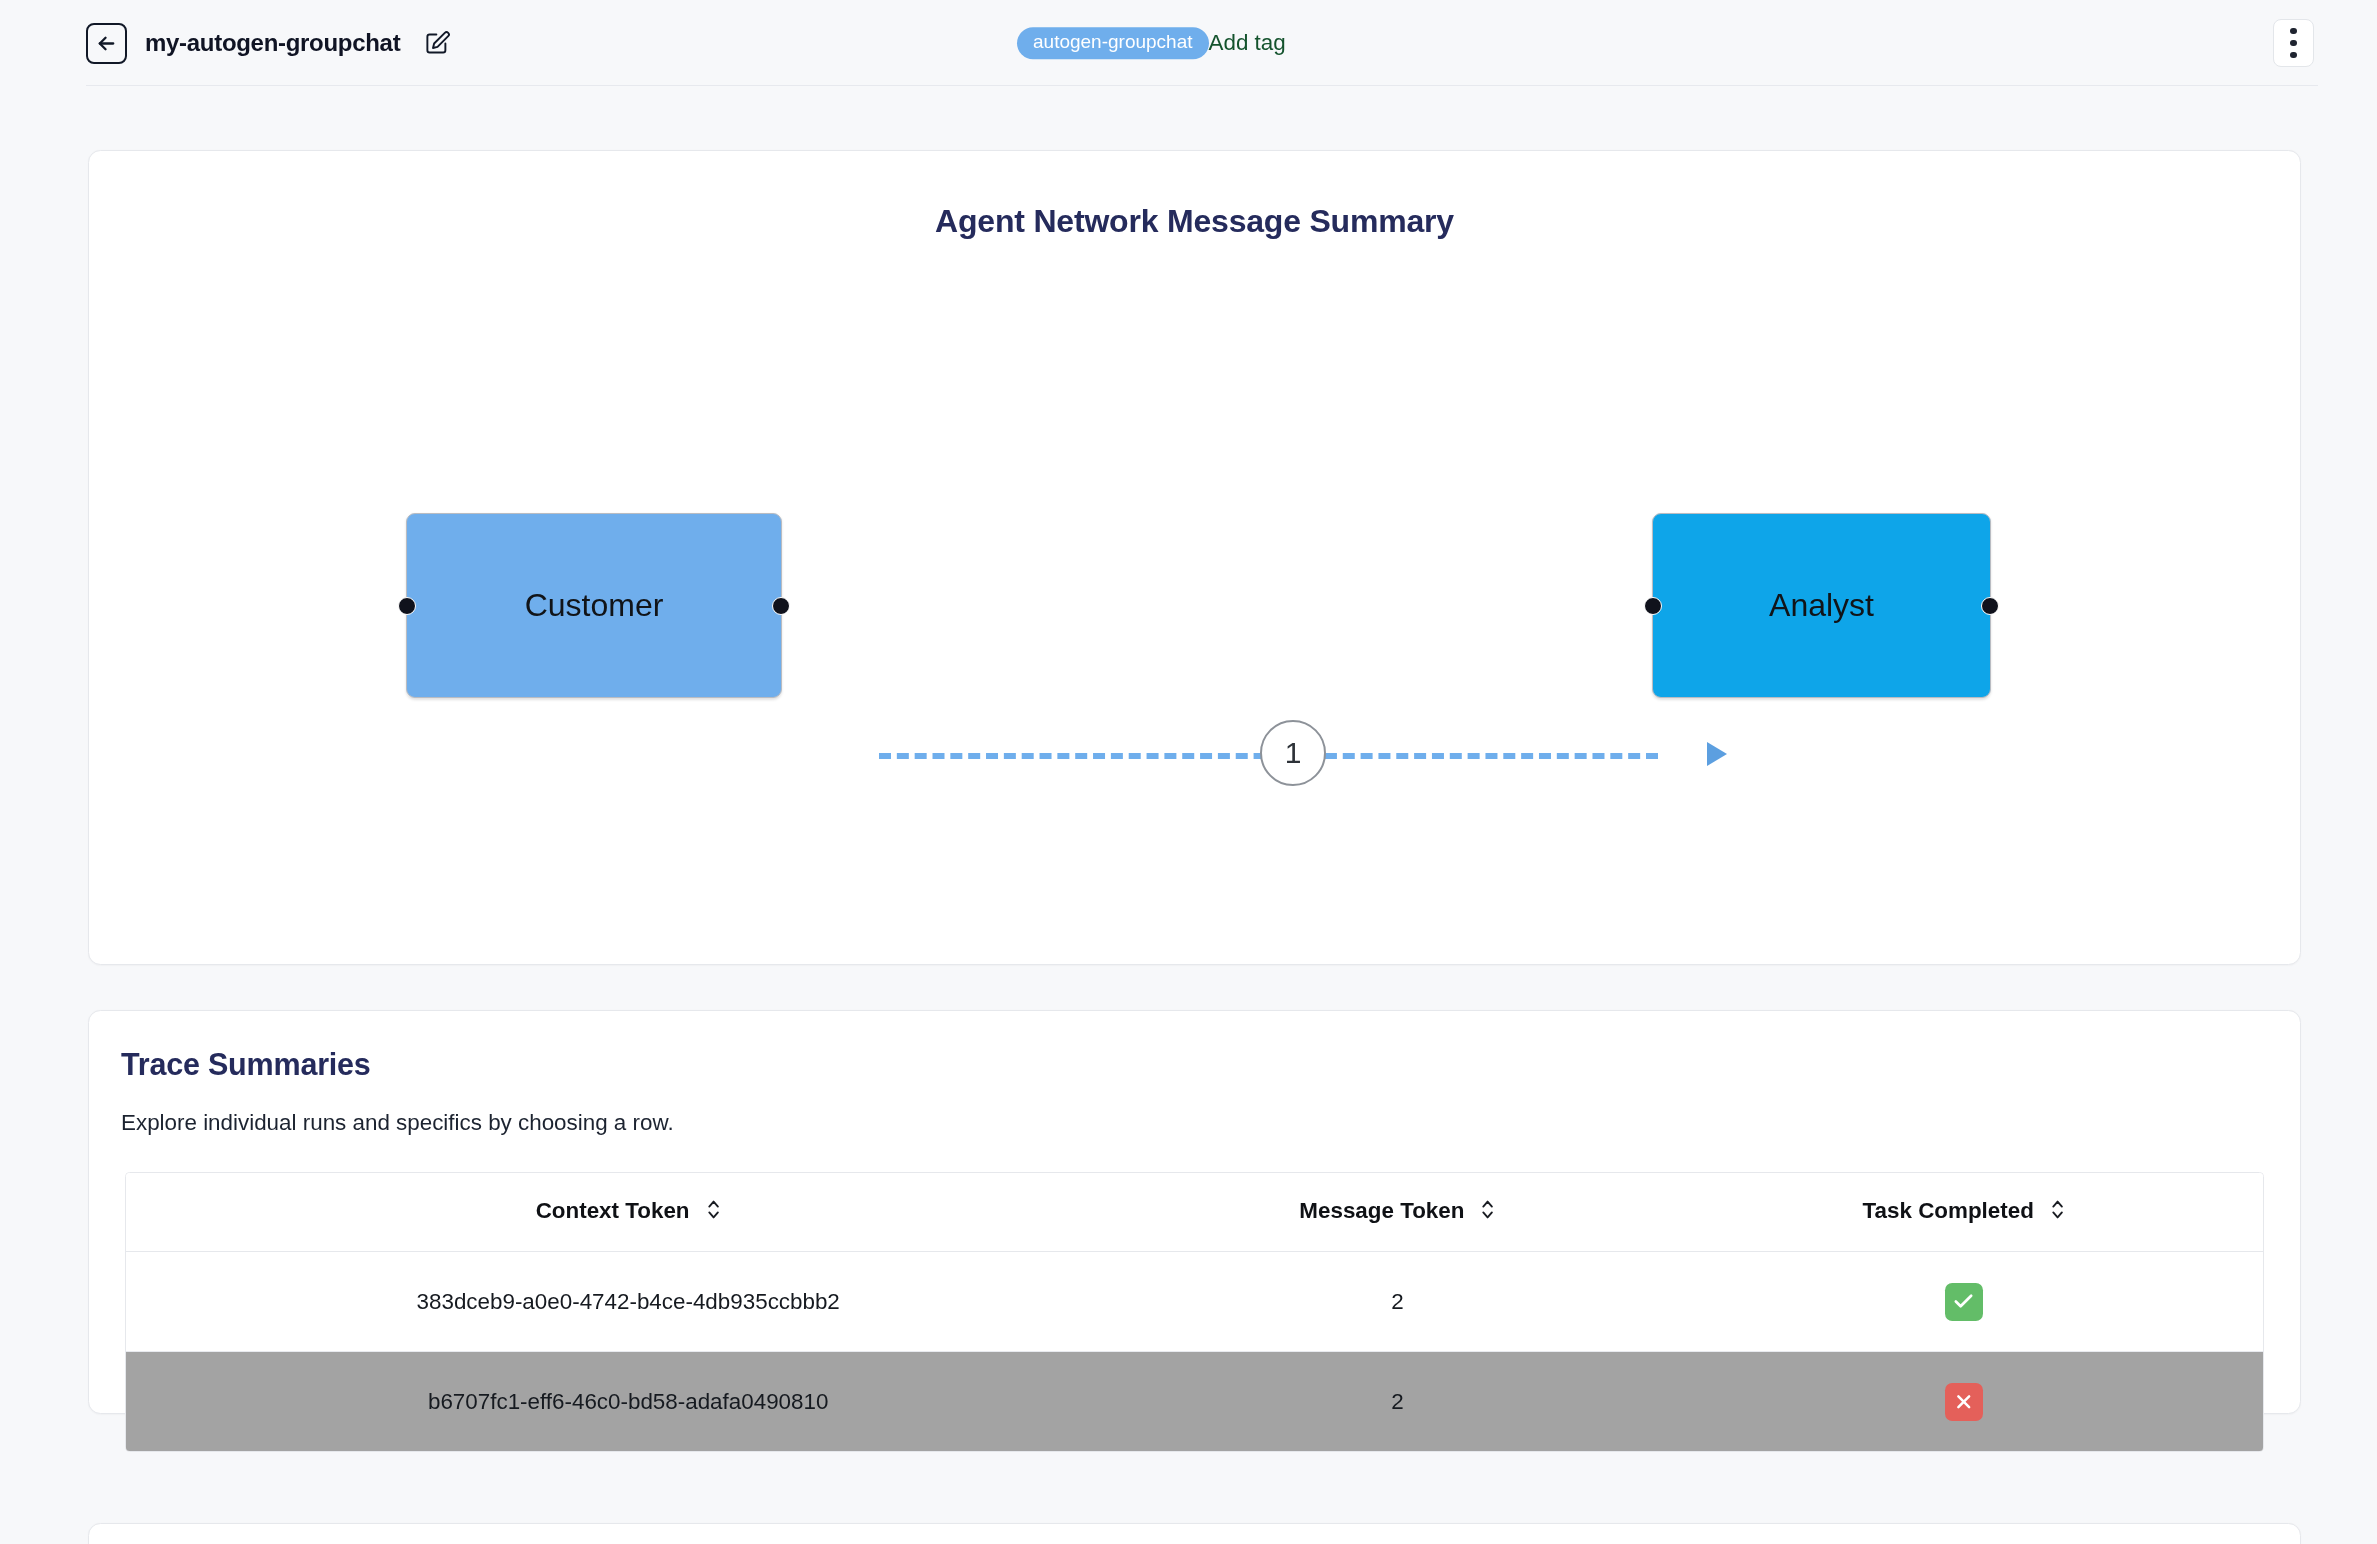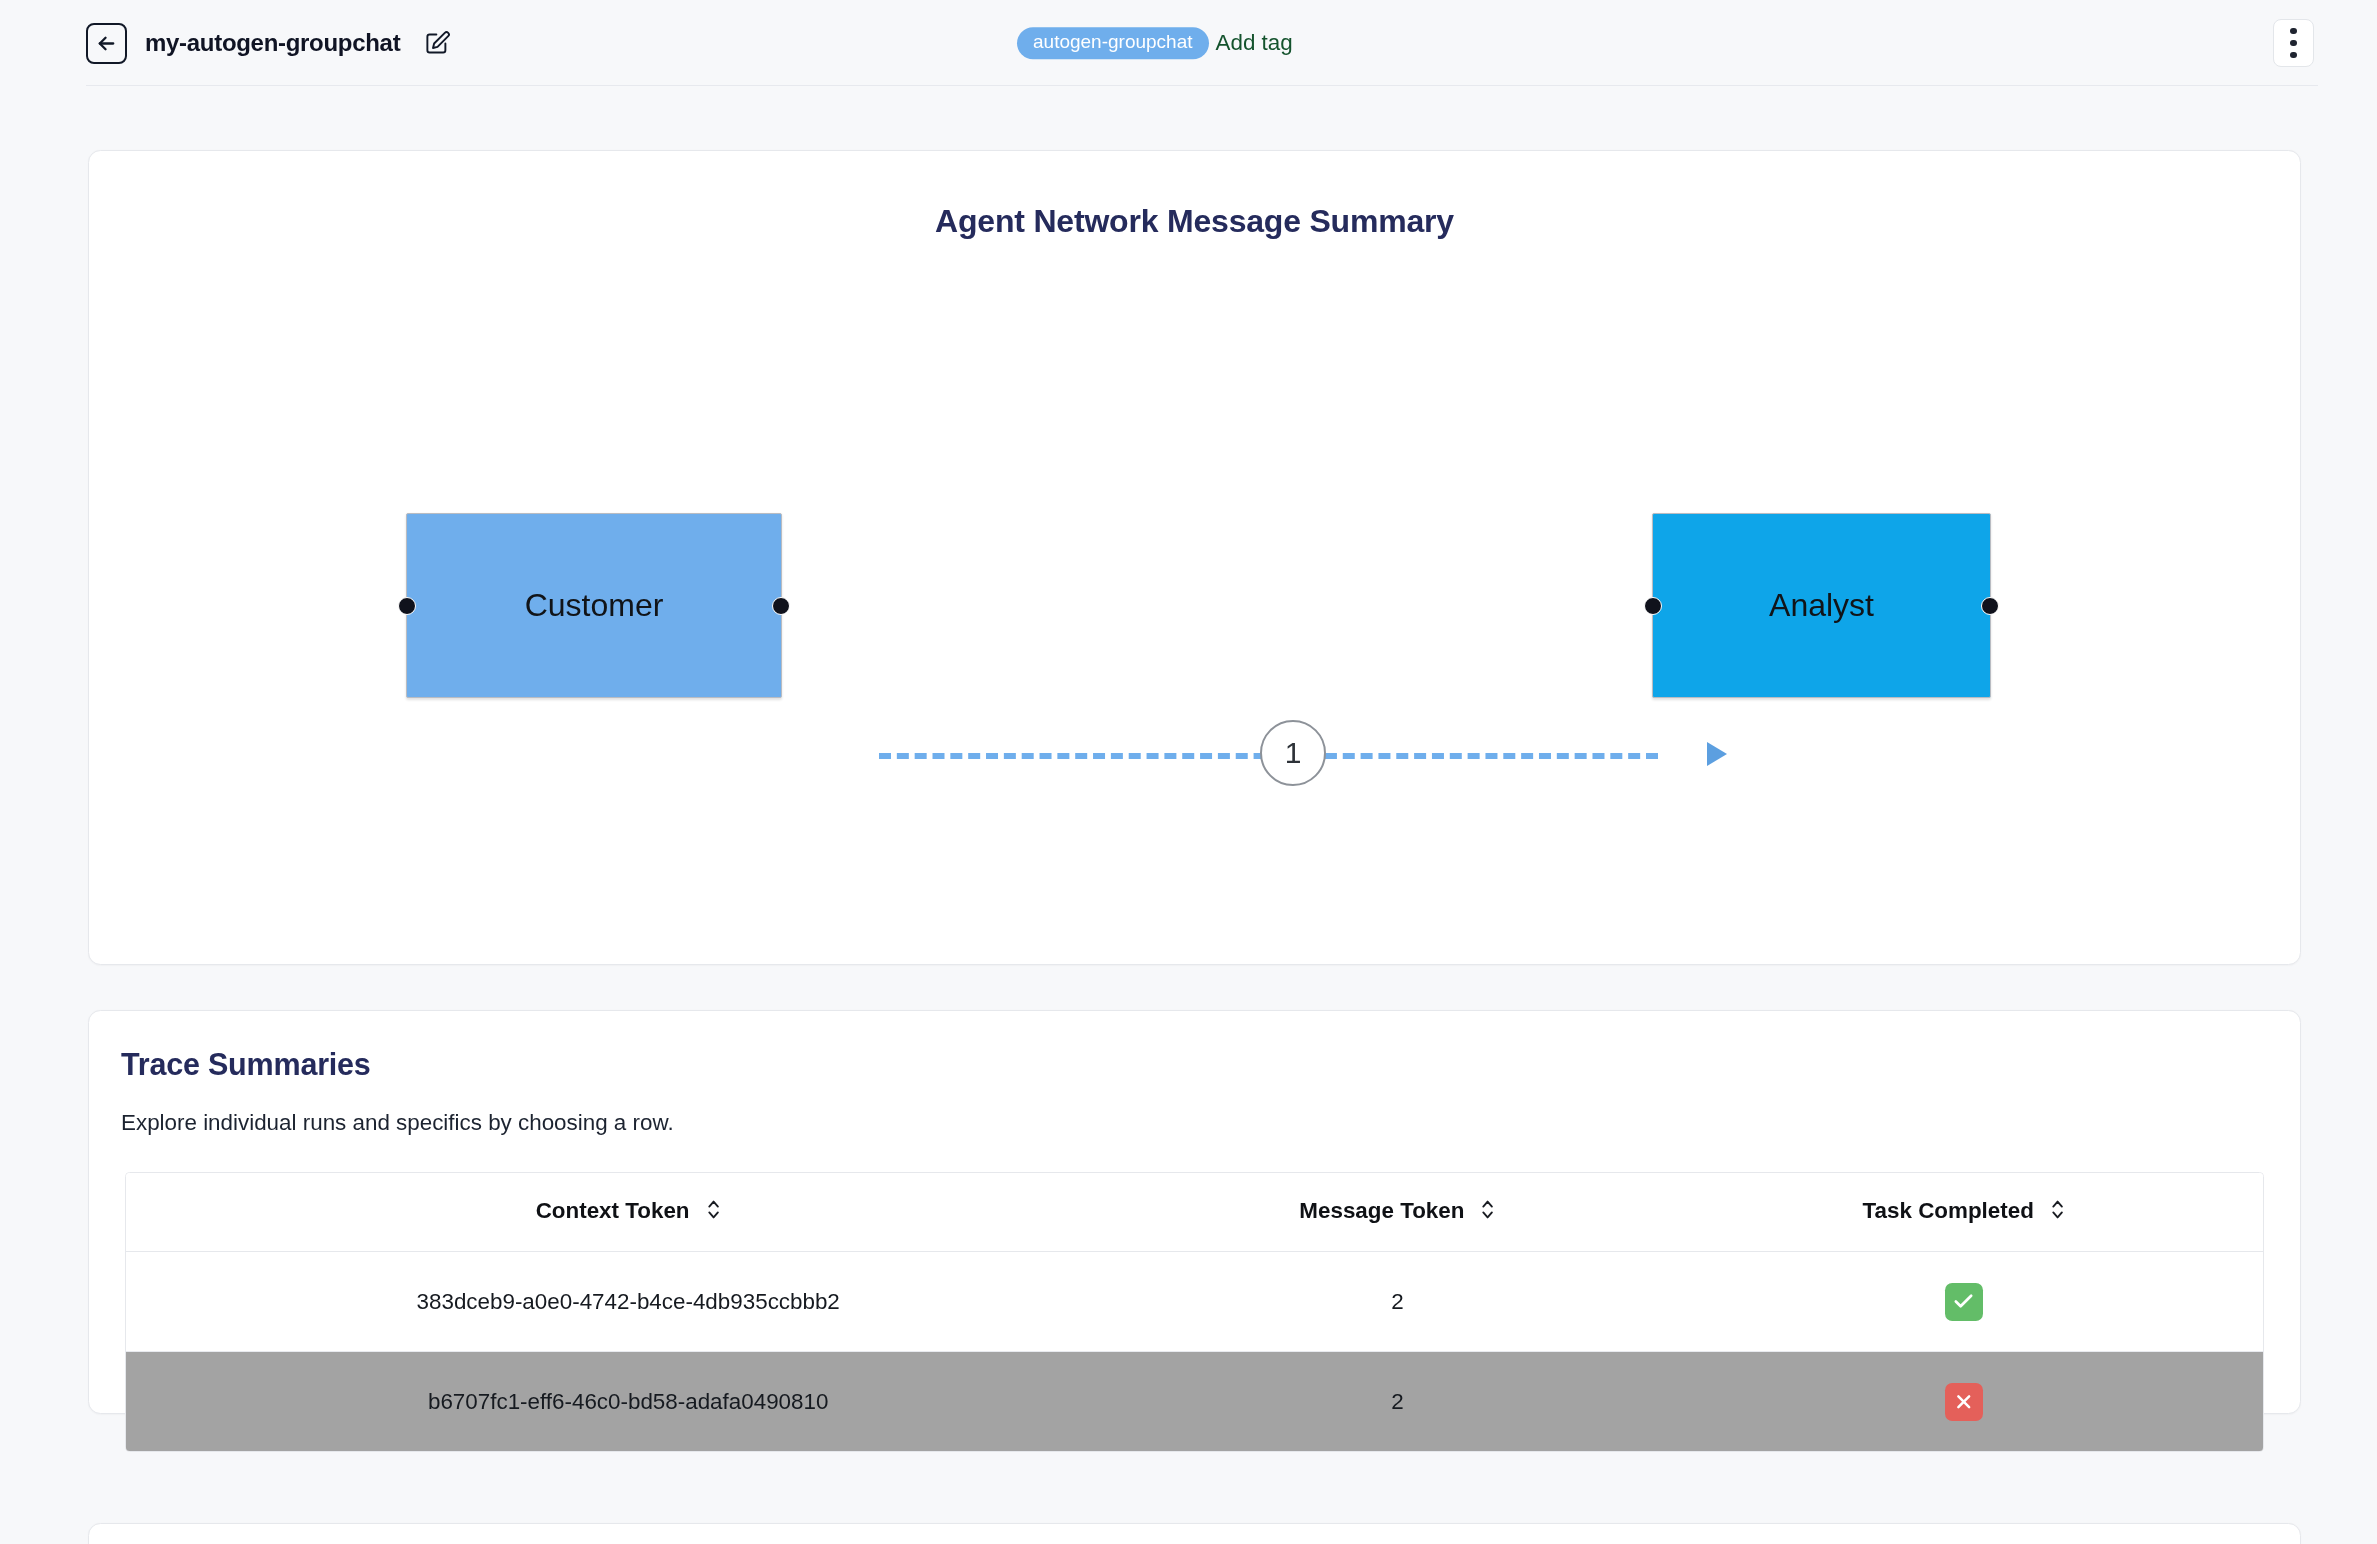--- a/index.html
+++ b/index.html
@@ -33,21 +33,21 @@
   }
   .page-title {
     font-size: 24px; font-weight: 700; color: #101424;
     letter-spacing: -0.3px; white-space: nowrap;
   }
   .edit-icon { display: flex; align-items: center; cursor: pointer; margin-left: 5.4px; }
 
   .tag-area {
     position: absolute;
     left: 1017px; top: 50%; transform: translateY(-50%);
-    display: flex; align-items: center; gap: 7px;
+    display: flex; align-items: center; gap: 0;
   }
   .tag-pill {
     background: #6FAEEC; color: #ffffff;
     border-radius: 895px;
     padding: 5.4px 16px 7.2px;
     font-size: 19px;
     line-height: 1;
     white-space: nowrap;
     cursor: pointer;
   }
@@ -87,21 +87,21 @@
     text-align: center;
     font-size: 32px; font-weight: 700; color: #252b5c;
     letter-spacing: -0.2px;
   }
 
   
   .flow { position: absolute; inset: 0; }
 
   .node {
     position: absolute;
-    border-radius: 2px;
+    border-radius: 9px;
     border: 0.9px solid #b9bcc2;
     display: flex; align-items: center; justify-content: center;
     font-size: 32px; color: #111418;
     box-shadow: 0 1.8px 2.7px rgba(0,0,0,0.12);
     cursor: grab;
   }
   .node-customer {
     left: 317px; top: 362px; width: 376px; height: 185px;
     background: #6FAEEC;
   }

